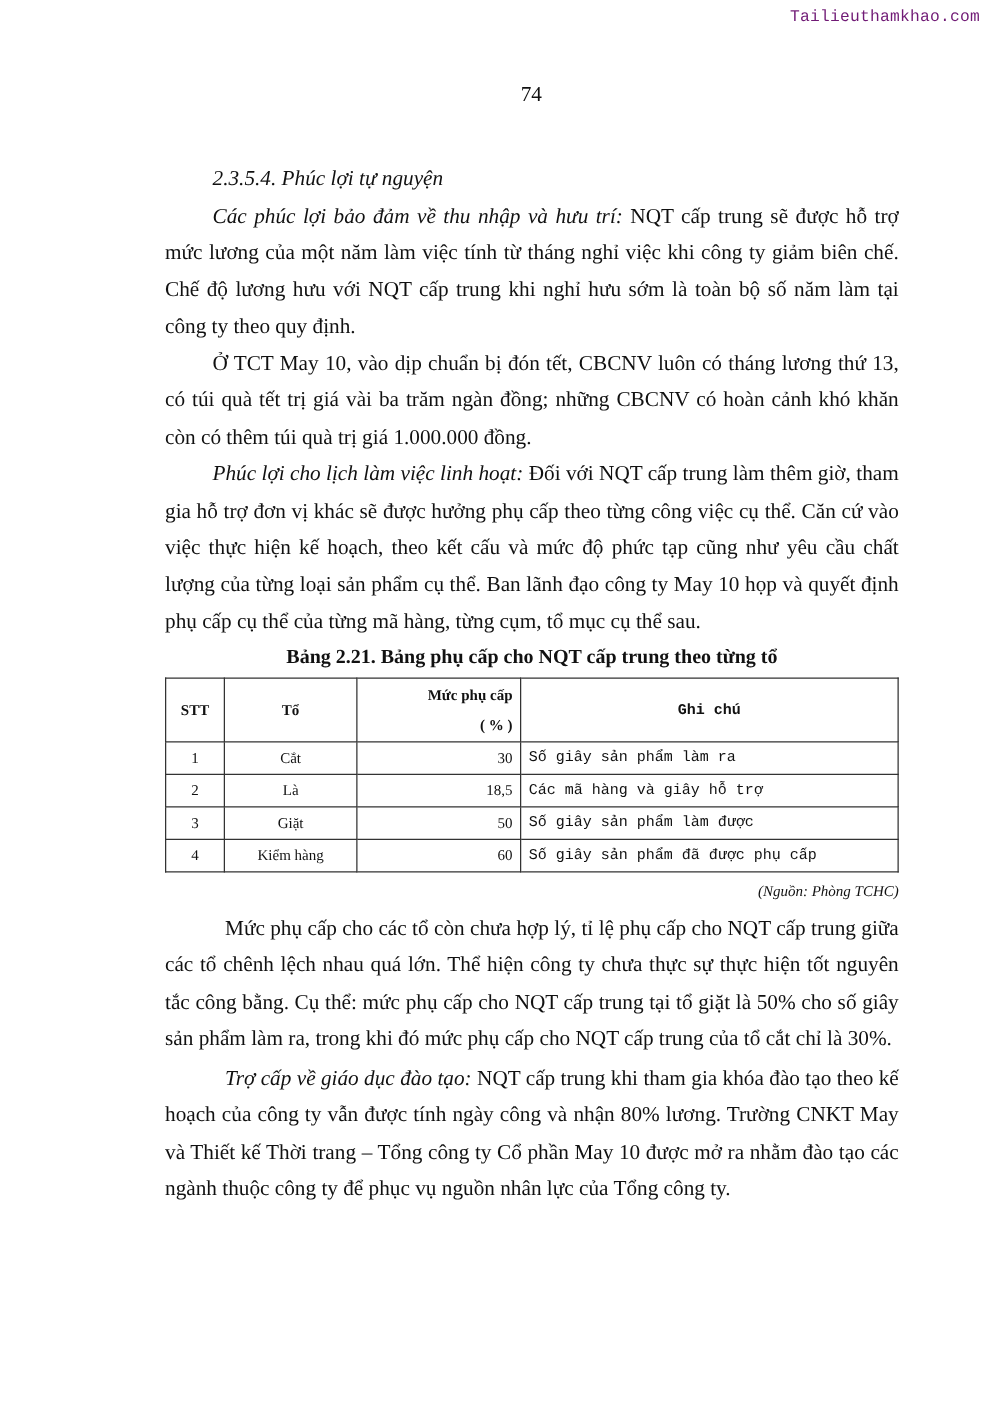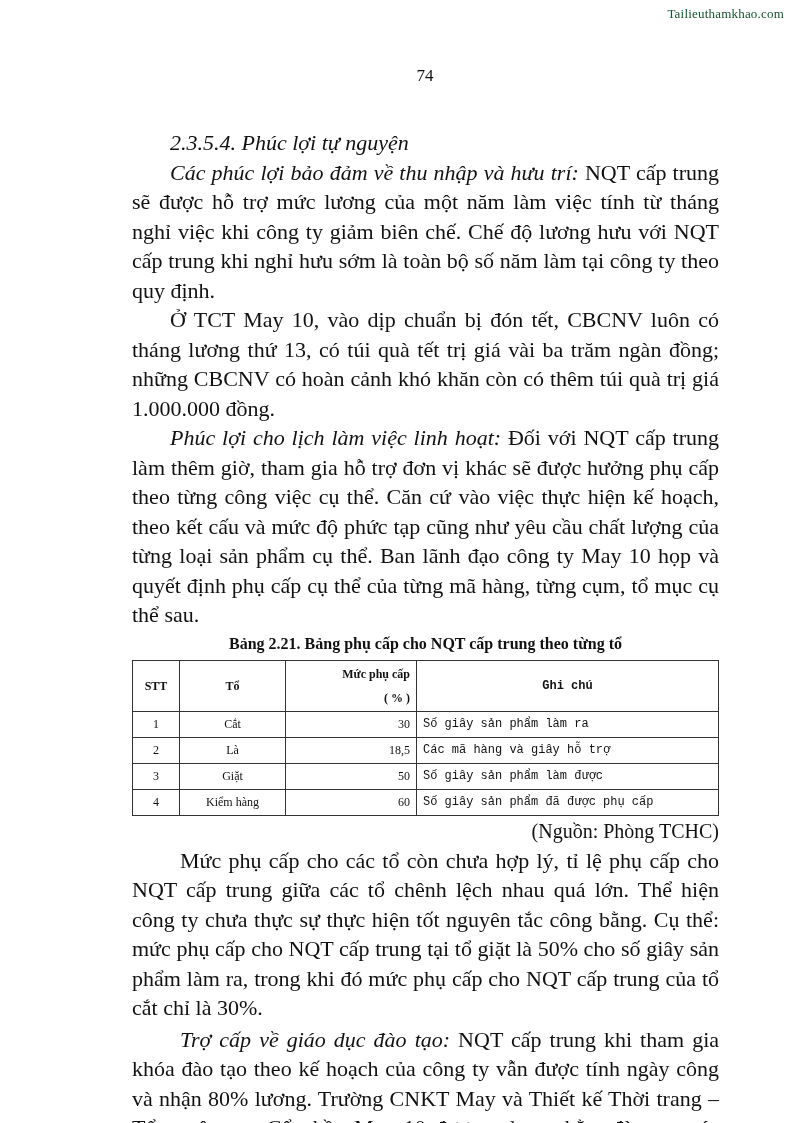--- a/index.html
+++ b/index.html
@@ -1,36 +1,36 @@
 <!DOCTYPE html>
 <html><head>
   <meta charset="utf-8">
   <style>
     html, body { margin: 0; padding: 0; background: #ffffff; }
     body { width: 794px; height: 1123px; position: relative; overflow: hidden;
            font-family: "Liberation Serif", serif; color: #111; }
-    .watermark { position: absolute; top: 6px; right: 10px; font-family: Liberation Serif, serif;
-                 font-size: 13px; color: #14532d; letter-spacing: 0.2px; text-align: center; }
+    .watermark { position: absolute; top: 6px; right: 10px; font-family: Liberation Mono, monospace;
+                 font-size: 13px; color: #701a75; letter-spacing: 0.2px; text-align: center; }
     .page-number { position: absolute; top: 66px; left: 0; width: 100%; text-align: center; font-size: 17px; padding-left: 28px; }
     .content { position: absolute; left: 132px; width: 587px; top: 128px; }
-    p { margin: 0; font-size: 22px; line-height: 29.5px; text-align: justify; }
+    p { margin: 0; font-size: 17px; line-height: 29.5px; text-align: justify; }
     .indent { text-indent: 38px; }
     .indent2 { text-indent: 48px; }
     .heading { font-style: italic; text-indent: 38px; }
     .it { font-style: italic; }
     .caption { text-align: center; font-weight: bold; font-size: 16px; line-height: 24px; margin-top: 2px; }
     table.tbl { border-collapse: collapse; width: 587px; margin-top: 4px; font-size: 12px; }
     .tbl th, .tbl td { border: 1px solid #333; padding: 0 6px; height: 25px; }
     .tbl th { font-weight: bold; height: 50px; line-height: 24px; }
     .c1 { width: 34px; text-align: center; }
     .c2 { width: 93px; text-align: center; }
     .c3 { width: 118px; text-align: right; }
     .c4 { text-align: left; font-family: Liberation Mono, monospace; }
     .tbl th.c2, .tbl th.c4 { text-align: center; }
-    .source { text-align: right; font-size: 20px; line-height: 30px; }
+    .source { text-align: right; font-style: italic; font-size: 12px; line-height: 30px; }
   </style>
 </head>
 <body>
 
 <div class="watermark">Tailieuthamkhao.com</div>
 <div class="page-number">74</div>
 
 <div class="content">
   <p class="heading">2.3.5.4. Phúc lợi tự nguyện</p>
 

